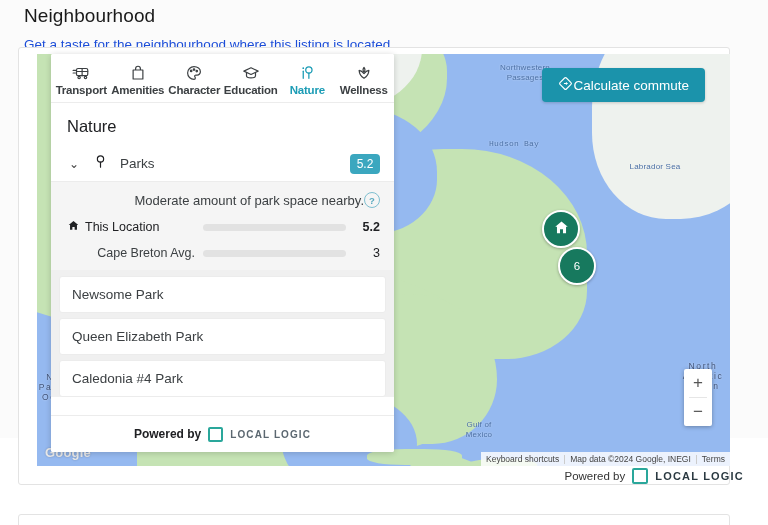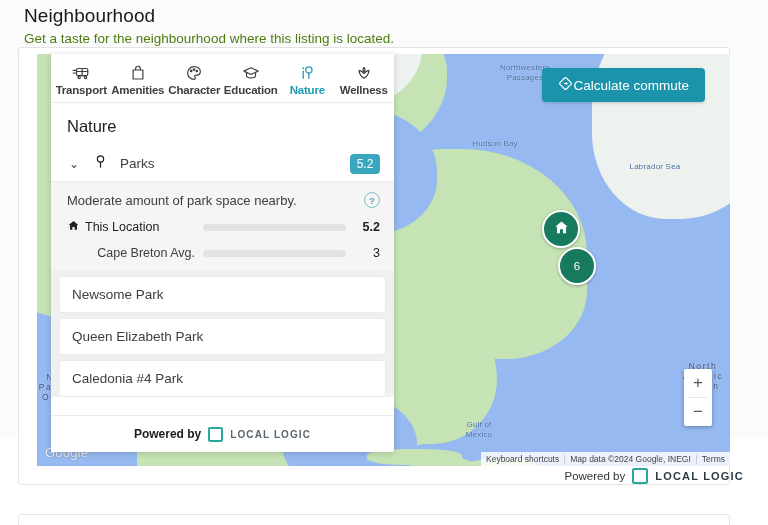--- a/index.html
+++ b/index.html
@@ -11,21 +11,21 @@
   }
   .page{position:relative;width:768px;height:438px;background:#fbfbfb;}
 
   
   .section-head{position:absolute;left:24px;top:0px;width:720px;}
   .section-title{
     font-size:19px;font-weight:400;color:#1a1a1a;letter-spacing:.1px;
     margin:0;padding-top:3px;line-height:26px;
   }
   .section-sub{
-    font-size:13.5px;color:#4d7c0f;line-height:20px;margin-top:0;
+    font-size:13.5px;color:#1d4ed8;line-height:20px;margin-top:6px;
   }
 
   
   .card{
     position:absolute;left:18px;top:47px;width:712px;height:438px;
     background:#ffffff;border:1px solid #e3e3e3;border-radius:3px;
     box-sizing:border-box;
   }
   .card2{
     position:absolute;left:18px;top:514px;width:712px;height:40px;
@@ -47,21 +47,21 @@
     position:absolute;color:#4a6fa5;font-size:8px;letter-spacing:.2px;
     text-align:center;line-height:10px;font-family:"Liberation Sans",sans-serif;
     text-shadow:0 0 2px rgba(255,255,255,.55);
     white-space:pre-line;pointer-events:none;
   }
   .maplabel.ocean{color:#41547a;letter-spacing:1.6px;font-size:8.5px;}
 
   
   .gwatermark{
     position:absolute;left:8px;bottom:6px;font-size:13px;color:#e8e8e8;
-    font-family:"Liberation Sans",sans-serif;font-weight:400;letter-spacing:.2px;
+    font-family:"Liberation Sans",sans-serif;font-weight:700;letter-spacing:.2px;
     text-shadow:0 0 2px rgba(0,0,0,.25);
   }
   
   .attrib{
     position:absolute;right:0;bottom:0;height:14px;display:flex;align-items:center;
     background:rgba(255,255,255,.82);font-size:8.5px;color:#444;
   }
   .attrib span{padding:0 5px;white-space:nowrap;}
   .attrib .sep{width:1px;height:9px;background:#ccc;padding:0;}
 
@@ -118,21 +118,21 @@
     border-bottom:1px solid #ececec;cursor:pointer;
   }
   .chev{color:#444;font-size:12px;width:14px;text-align:center;}
   .catname{flex:1;font-size:13.5px;color:#3c4043;}
   .score-badge{
     background:#3ba7bf;color:#fff;border-radius:4px;padding:3px 6px;
     font-size:12px;min-width:18px;text-align:center;
   }
 
   .desc-wrap{background:#f5f5f5;padding:10px 14px 10px 16px;}
-  .desc-row{display:flex;align-items:center;justify-content:space-between;}
+  .desc-row{display:flex;align-items:center;justify-content:flex-end;}
   .desc-text{font-size:13px;color:#3c4043;}
   .qmark{
     width:14px;height:14px;border-radius:50%;border:1.3px solid #7fbfd0;
     color:#58a9bf;font-size:9.5px;display:flex;align-items:center;
     justify-content:center;cursor:pointer;font-weight:700;
   }
   .bar-row{display:flex;align-items:center;margin-top:11px;gap:8px;}
   .bar-label{font-size:12.5px;color:#202124;display:flex;align-items:center;gap:5px;}
   .bar-label.bold{font-weight:400;width:128px;}
   .bar-label.sub{width:128px;justify-content:flex-end;color:#3c4043;}
@@ -189,21 +189,21 @@
 
     <div class="land ice" style="left:555px;top:-50px;width:185px;height:215px;border-radius:48% 44% 52% 40%;"></div>
     <div class="land ice" style="left:250px;top:-55px;width:135px;height:110px;border-radius:50% 45% 55% 42%;"></div>
     <div class="water" style="left:255px;top:55px;width:145px;height:125px;border-radius:48% 52% 45% 55%;"></div>
     <div class="water" style="left:245px;top:340px;width:135px;height:100px;border-radius:50%;"></div>
     <div class="land" style="left:330px;top:395px;width:95px;height:16px;border-radius:40%;"></div>
     <div class="land" style="left:430px;top:405px;width:70px;height:14px;border-radius:40%;"></div>
 
     <div class="maplabel" style="left:448px;top:9px;width:80px;">Northwestern
 Passages</div>
-    <div class="maplabel" style="left:418px;top:85px;width:80px;">Hudson Bay</div>
+    <div class="maplabel" style="left:437px;top:85px;width:80px;font-family:Liberation Mono, monospace;">Hudson Bay</div>
     <div class="maplabel" style="left:578px;top:108px;width:80px;">Labrador Sea</div>
     <div class="maplabel ocean" style="left:626px;top:307px;width:80px;">North
 Atlantic
 Ocean</div>
     <div class="maplabel" style="left:412px;top:366px;width:60px;">Gulf of
 Mexico</div>
 
     <div class="maplabel ocean" style="left:-12px;top:318px;width:50px;text-align:right;">North
 Pacific
 Ocean</div>

